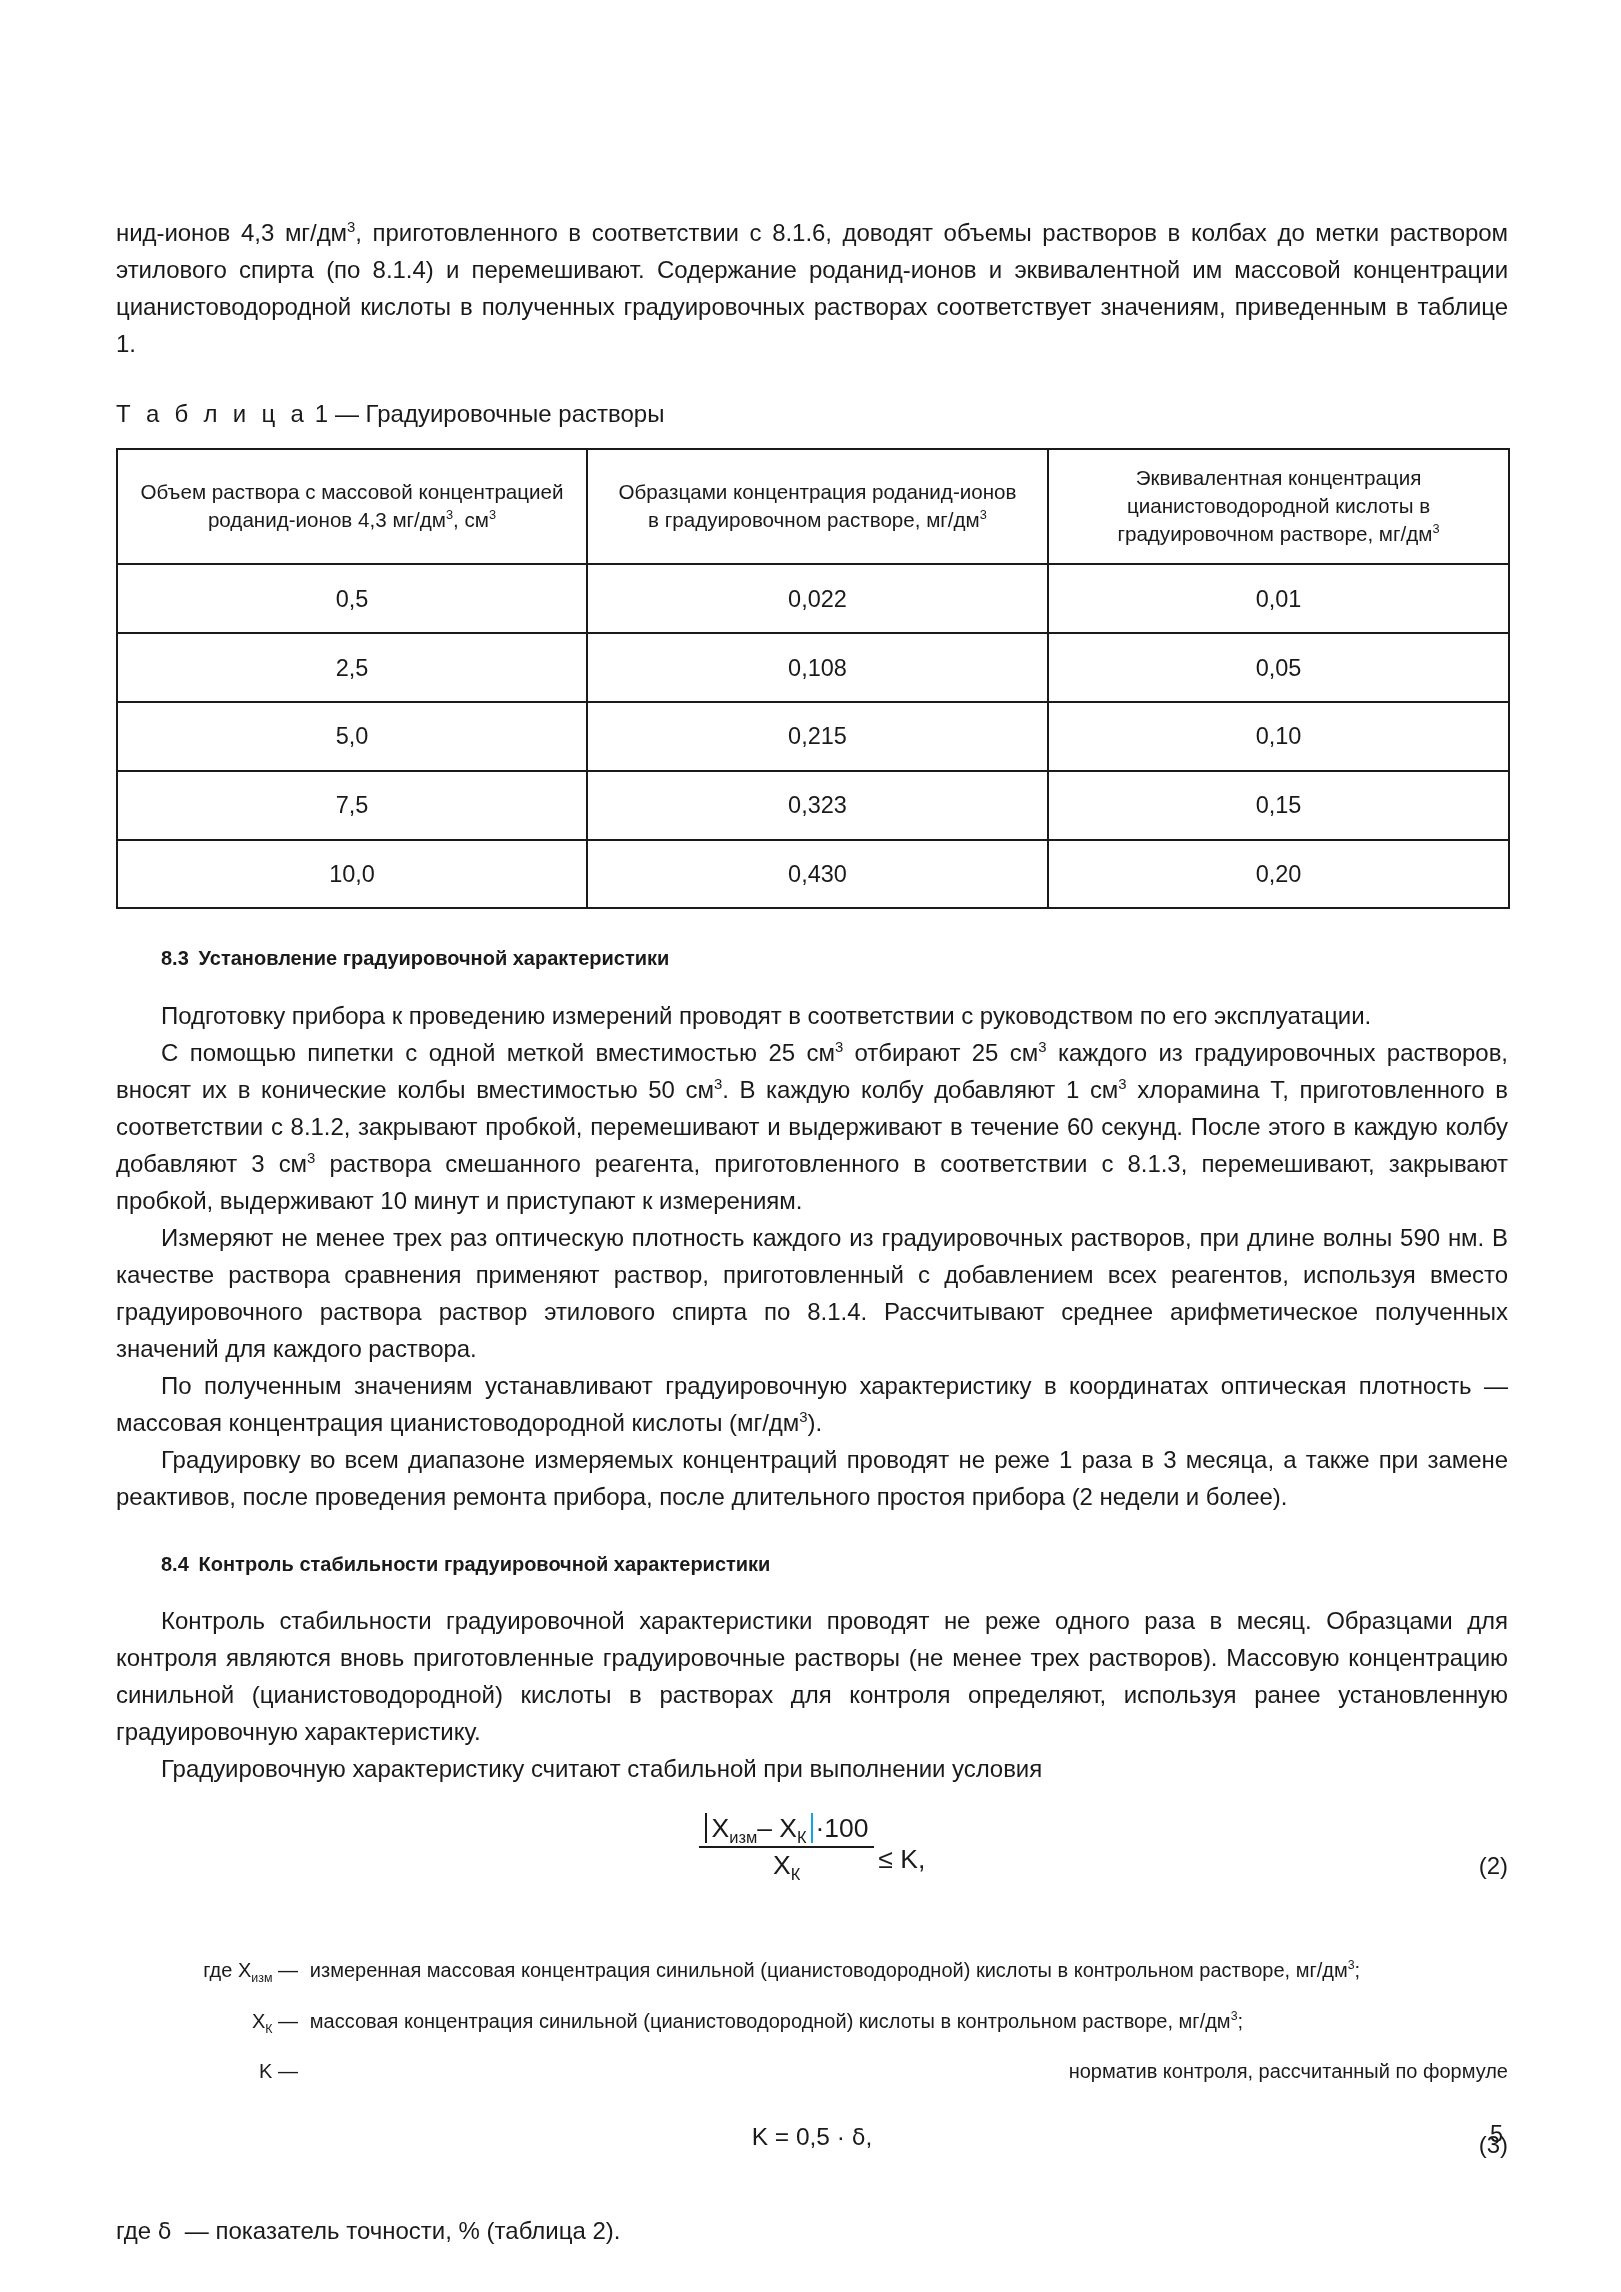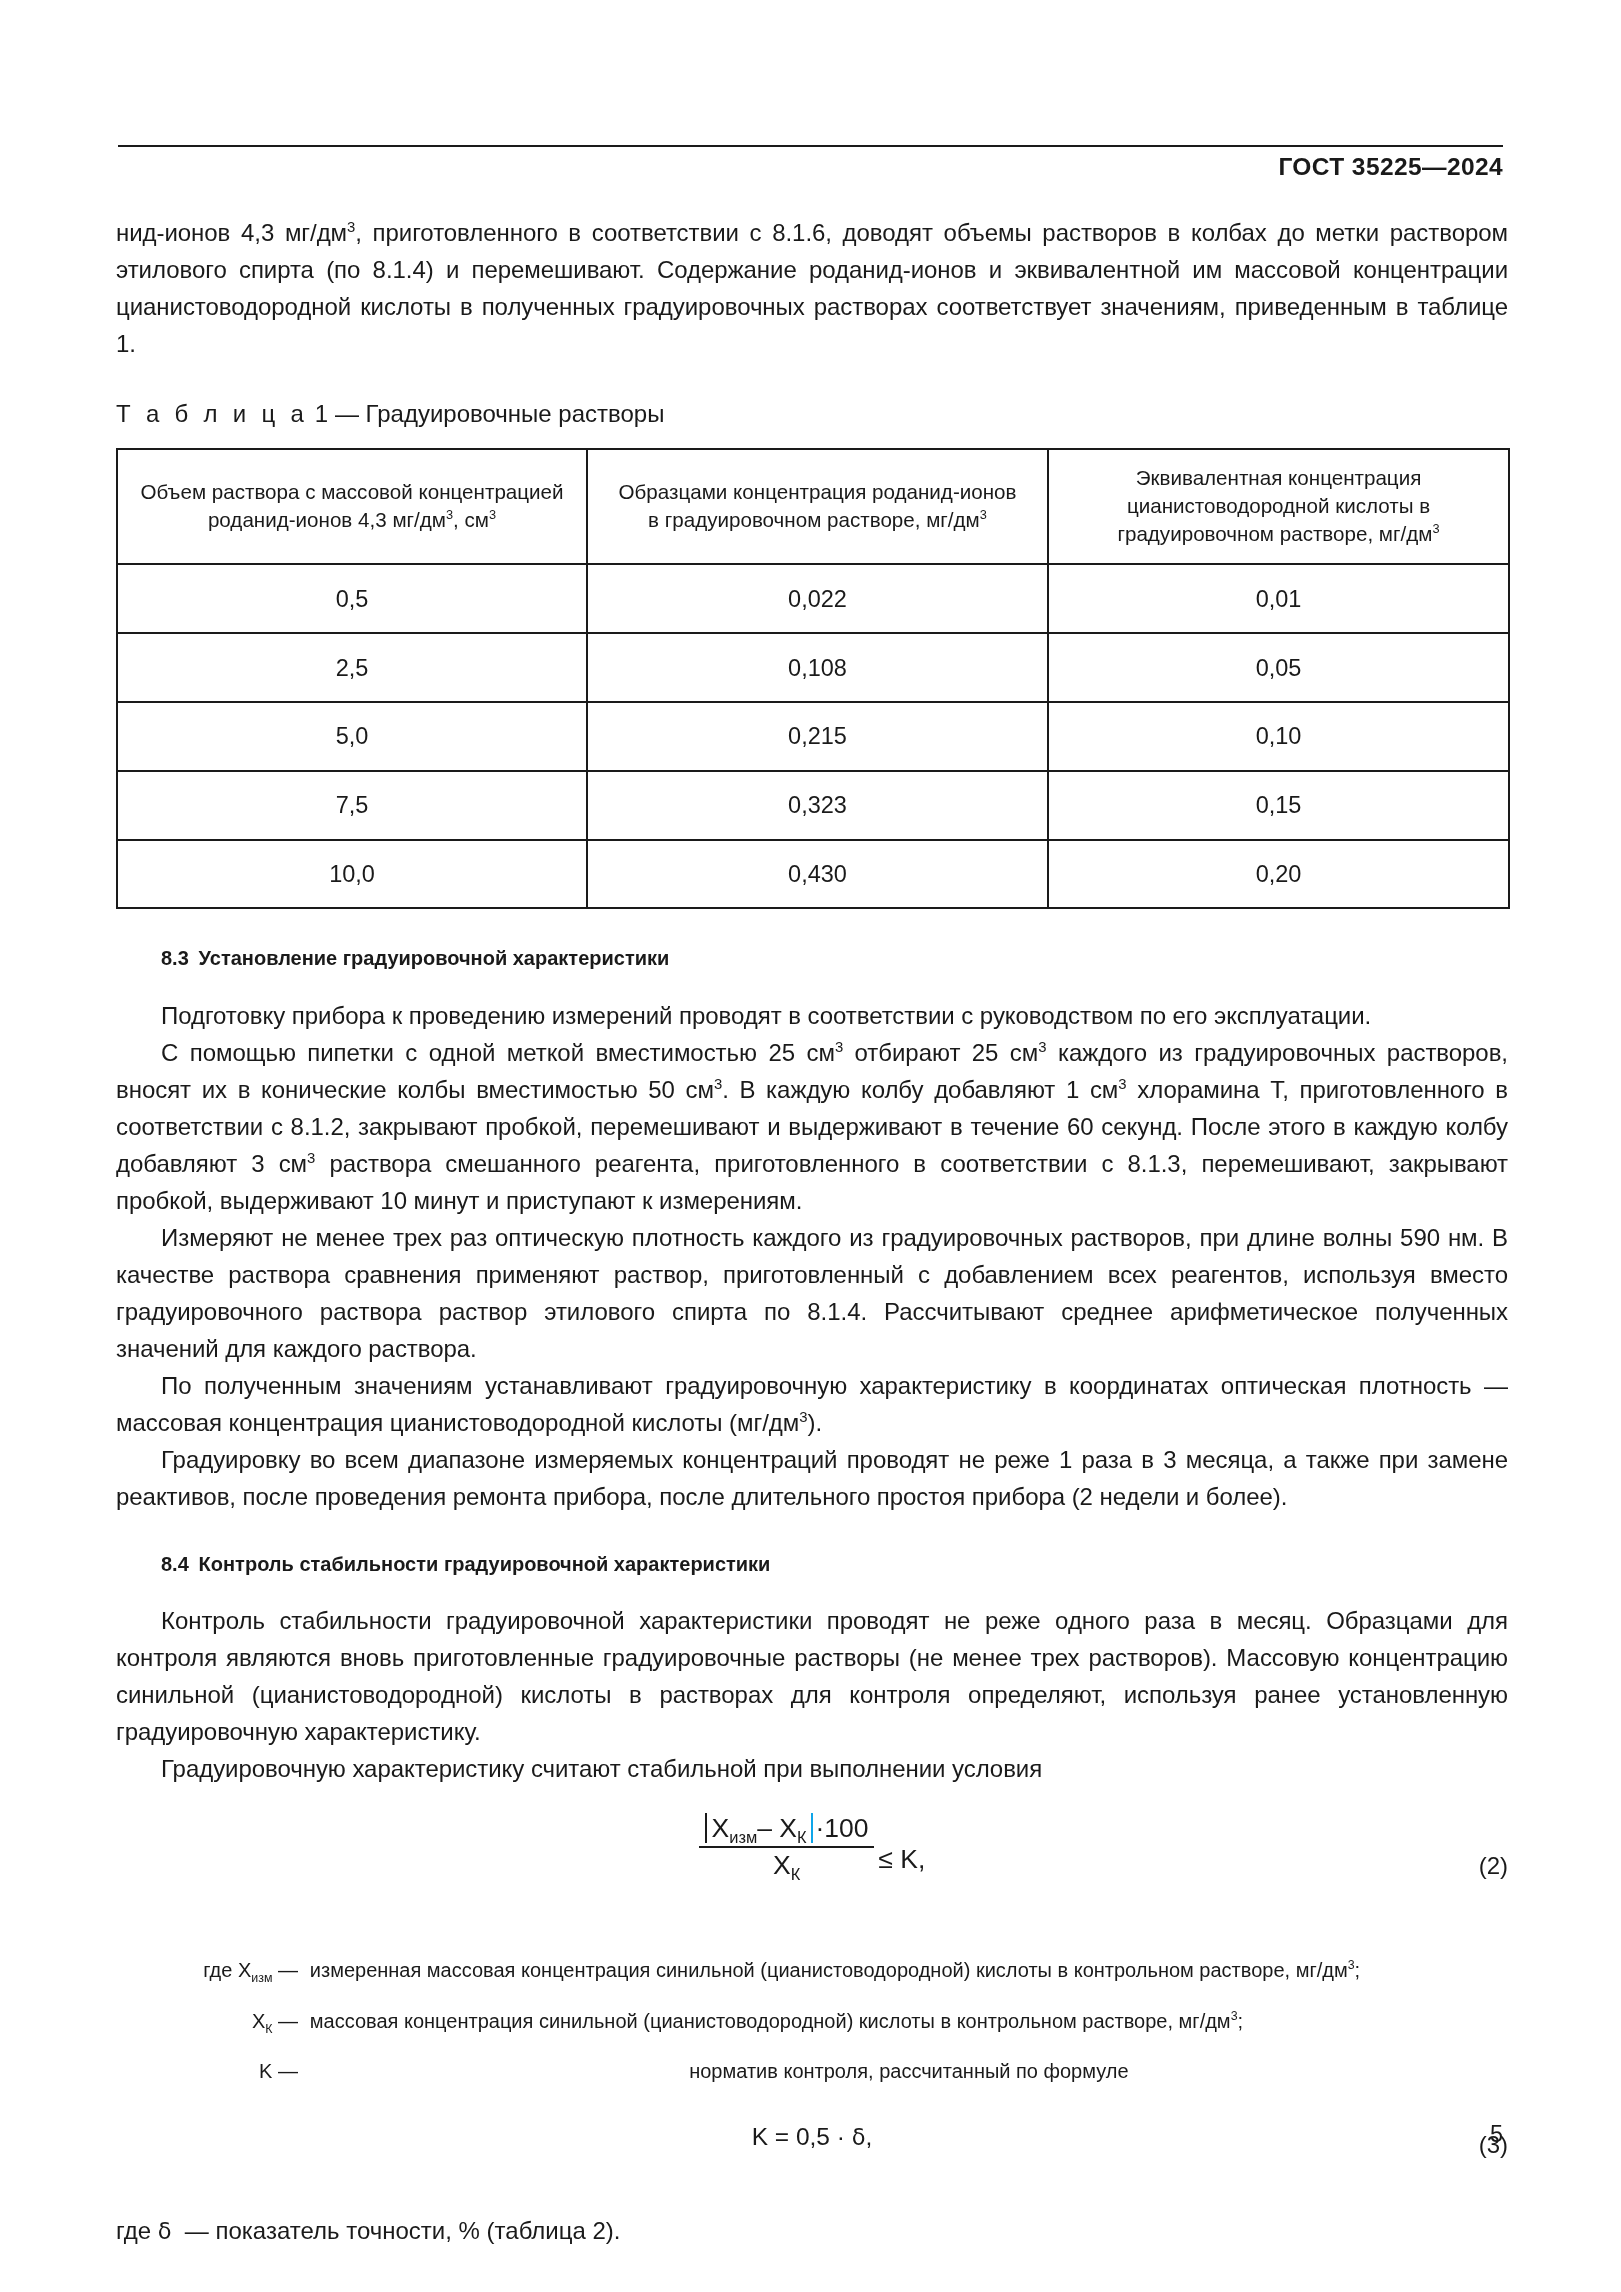--- a/index.html
+++ b/index.html
@@ -193,44 +193,40 @@
   }
   .where-item .lead.w1 { width: 182px; }
   .where-item .lead.w2 { width: 182px; }
   .where-item .lead.w3 { width: 182px; }
   .where-item .desc {
     flex: 1 1 auto;
     text-align: justify;
     text-justify: inter-word;
     padding-left: 11.8px;
   }
-  .where-item .desc.nojust { text-align: center; }
+  .where-item .desc.nojust { text-align: right; }
   .where-tail {
     margin-top: 25.5px;
     font-size: 24px;
     line-height: 37px;
   }
 
   
   .page-number {
     position: absolute;
     right: 118px;
     bottom: 145px;
     font-size: 23.5px;
   }
 </style>
 </head>
 <body>
 
 <div class="page">
 
-  <div class="header">
-    <div class="header-rule"></div>
-    <div class="header-title">ГОСТ 35225—2024</div>
-  </div>
 
   <div class="content">
 
     <p class="body"><span>нид-ионов 4,3 мг/дм</span><sup>3</sup><span>, приготовленного в соответствии с 8.1.6, доводят объемы растворов в колбах до метки раствором этилового спирта (по 8.1.4) и перемешивают. Содержание роданид-ионов и эквивалентной им массовой концентрации цианистоводородной кислоты в полученных градуировочных растворах соответствует значениям, приведенным в таблице 1.</span></p>
 
     <div class="table-caption">
       <span class="spaced">Т а б л и ц а</span>
       <span>1</span>
       <span>—</span>
       <span>Градуировочные растворы</span>

